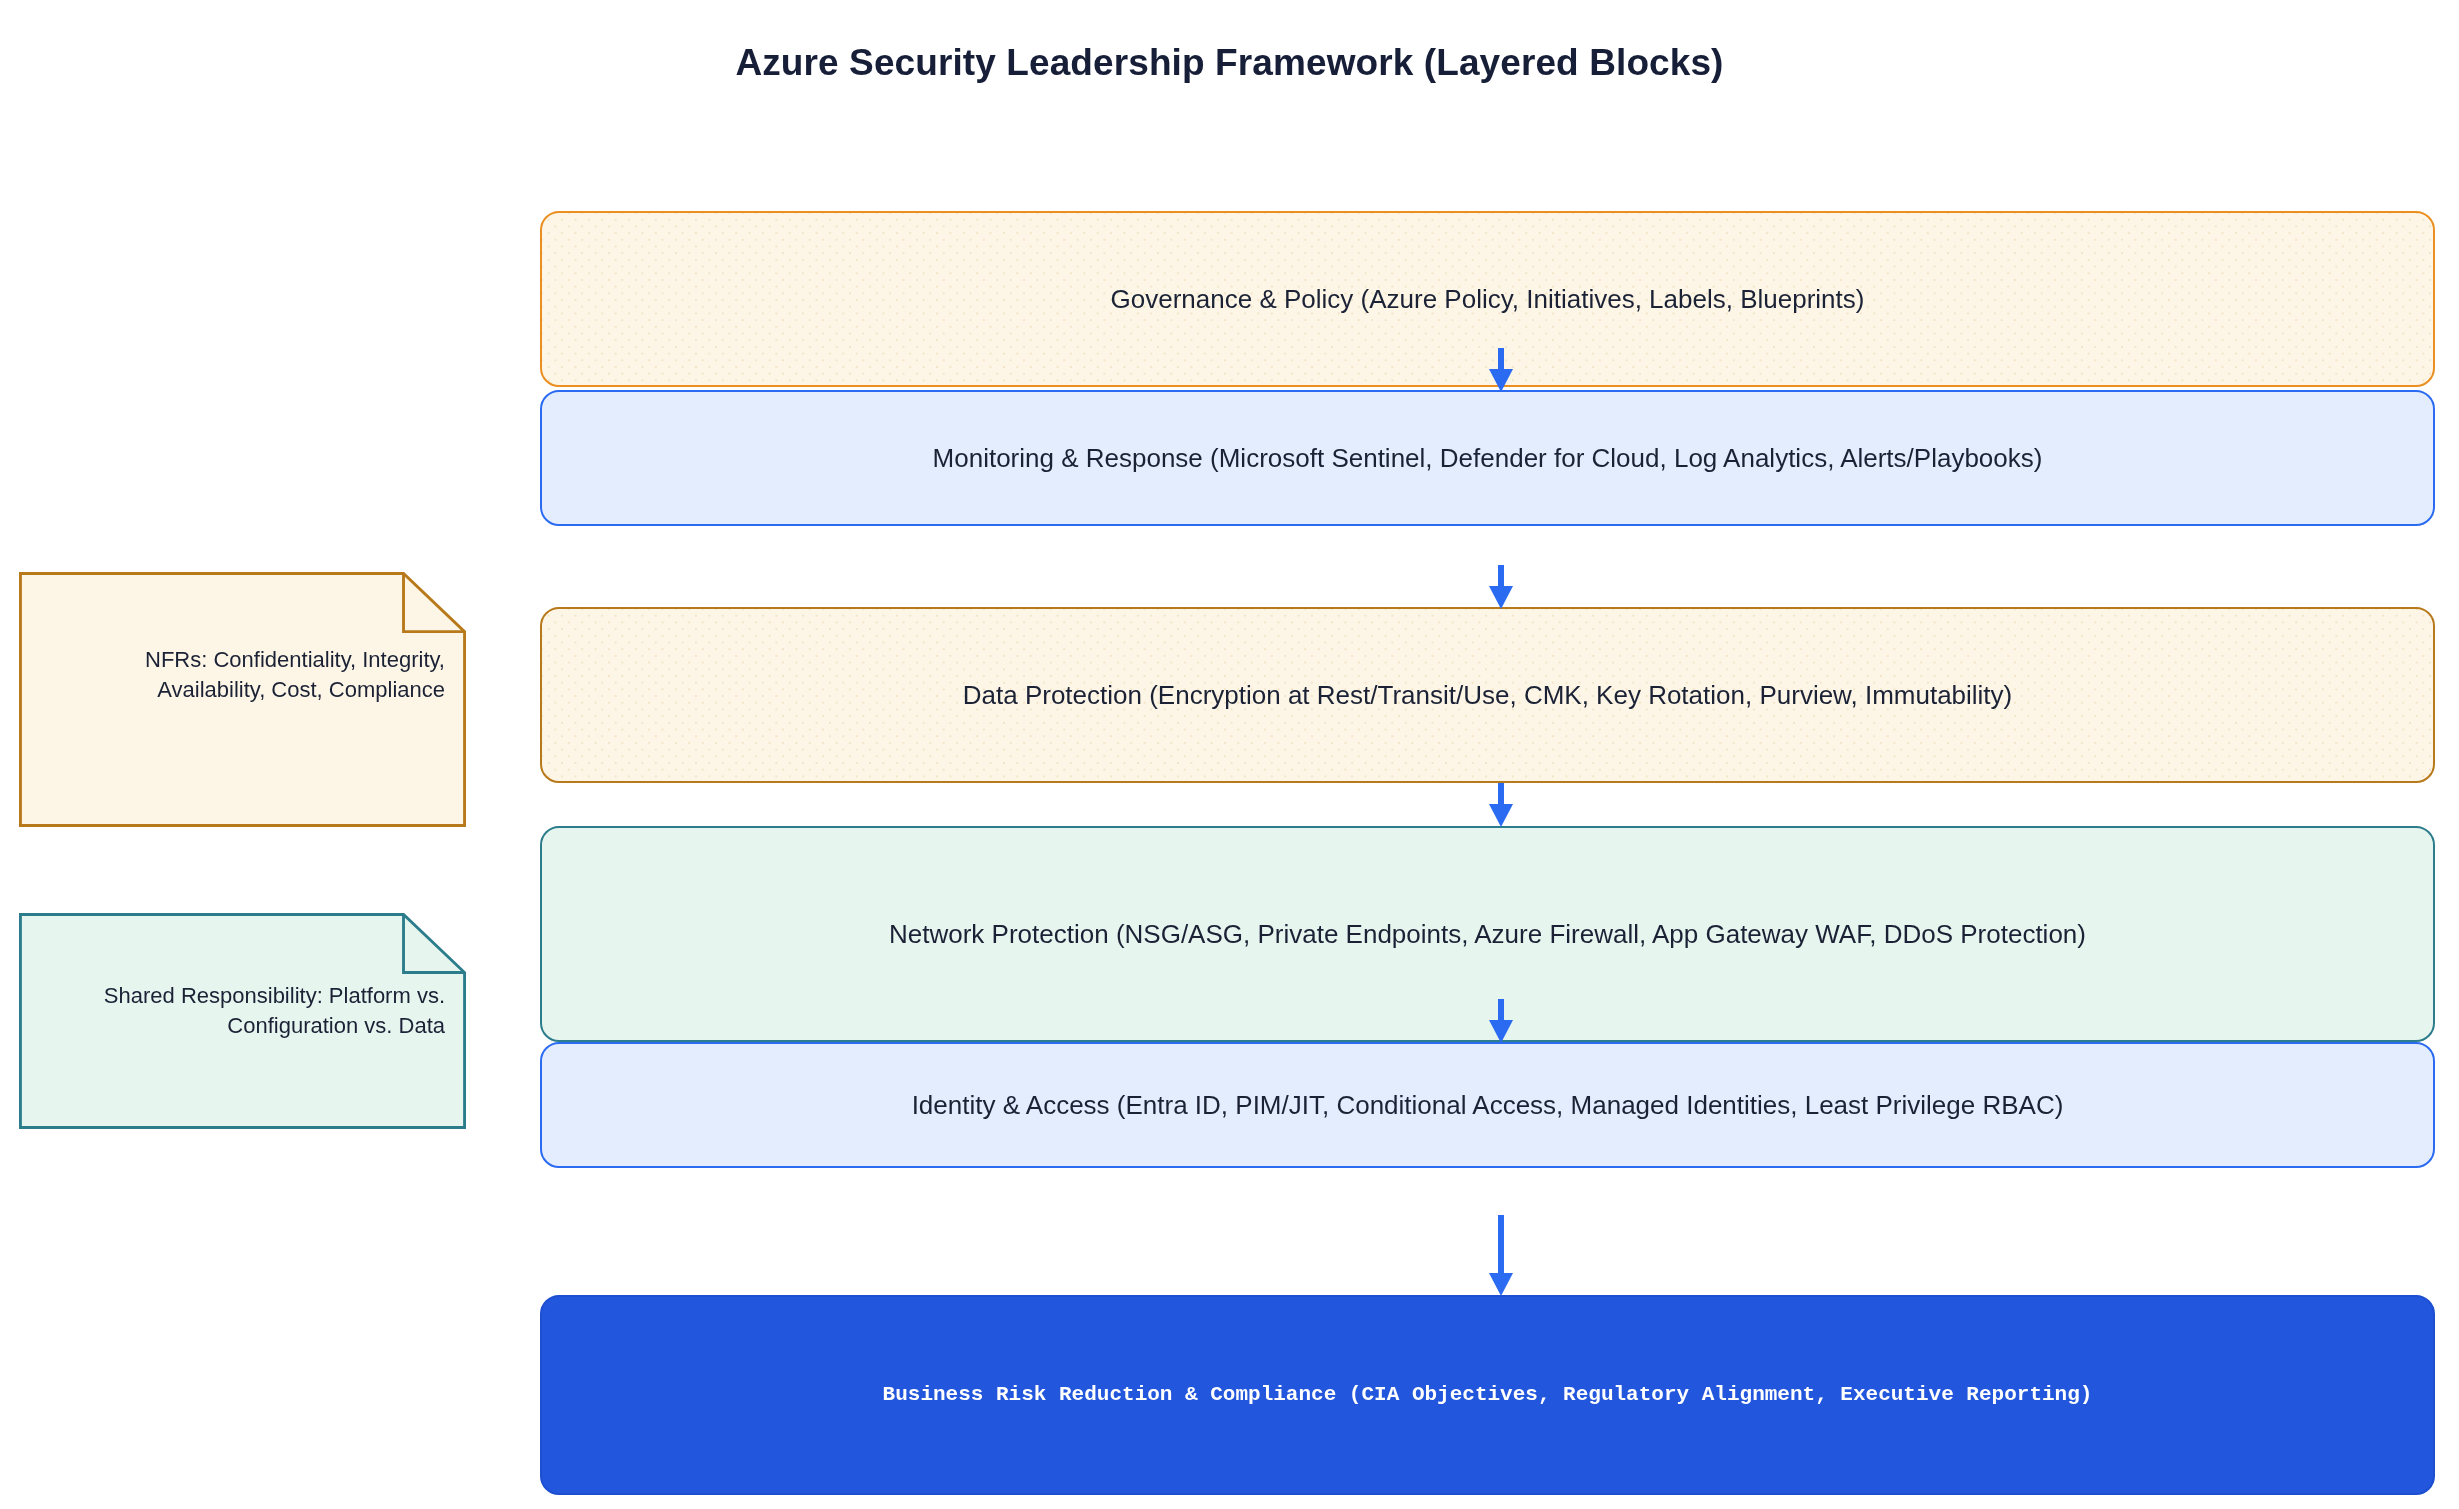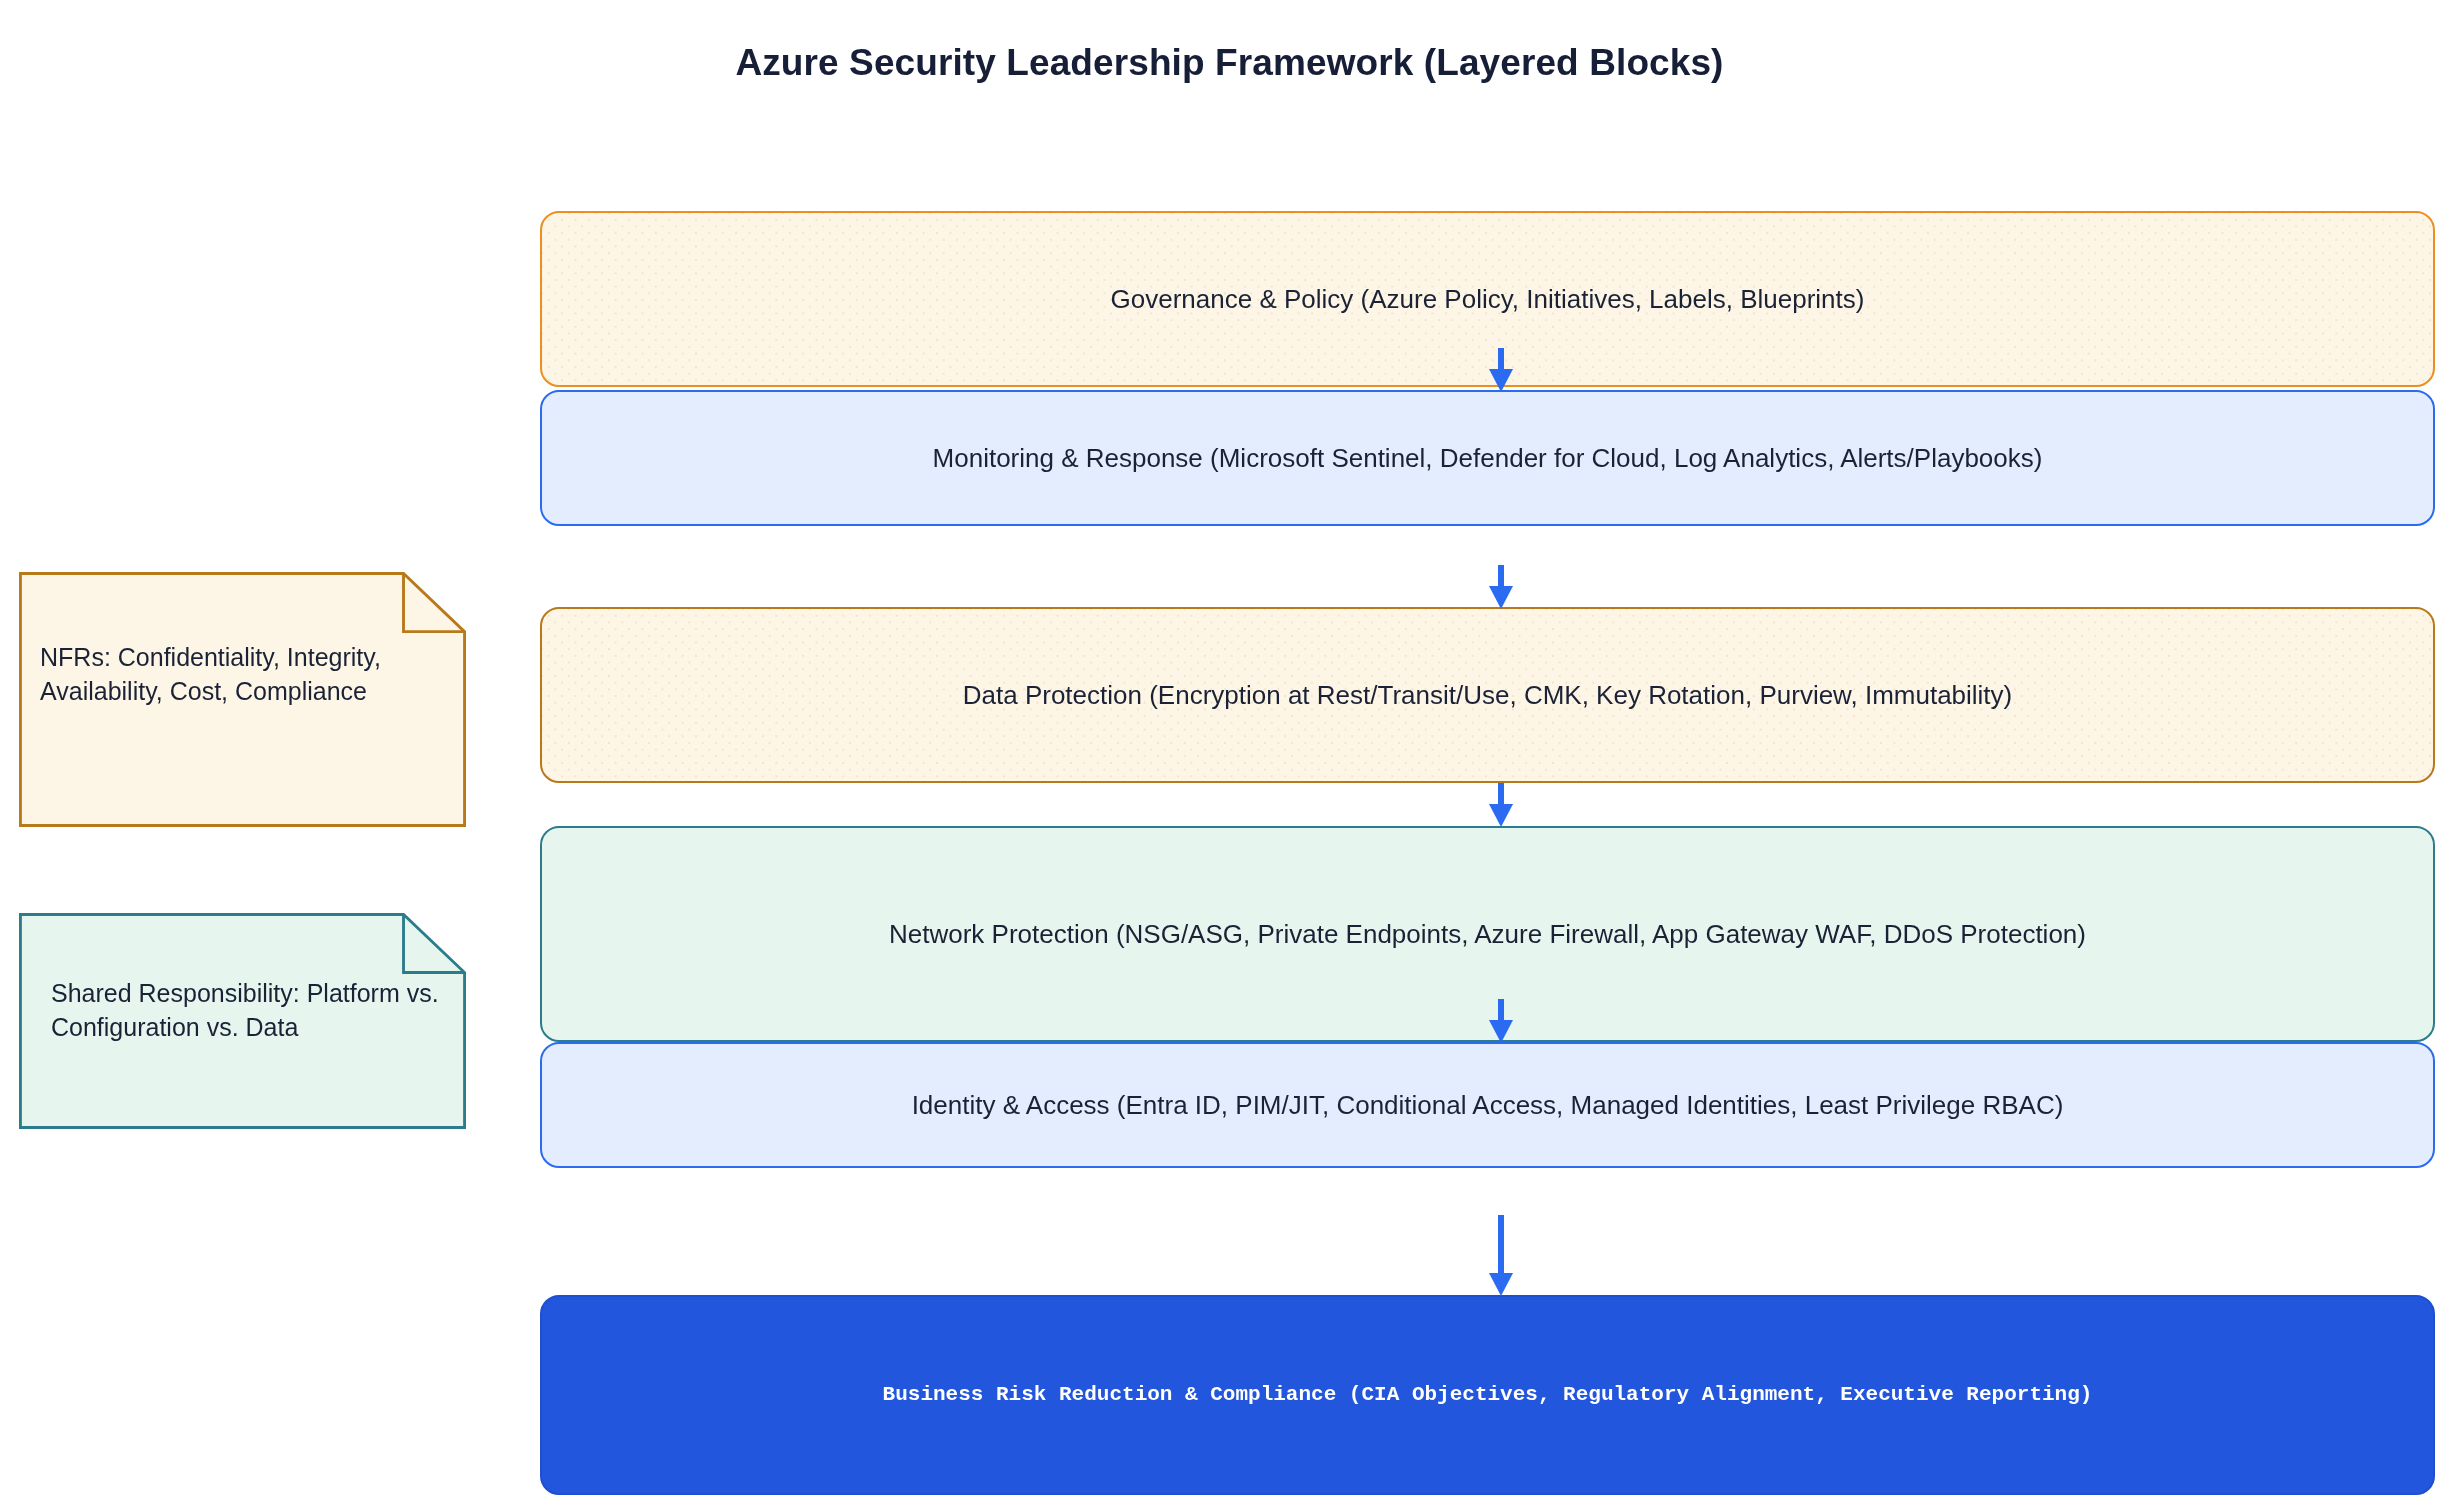--- a/index.html
+++ b/index.html
@@ -141,24 +141,24 @@
   }
   .note svg {
     position: absolute;
     left: 0; top: 0;
     width: 100%;
     height: 100%;
   }
   .note-label {
     position: relative;
     z-index: 2;
-    font-size: 25px;
+    font-size: 22px;
     line-height: 1.35;
     color: #1b2236;
-    text-align: left;
+    text-align: right;
     padding: 0 21px;
     width: 100%;
     box-sizing: border-box;
   }
   #note-0 { top: 572px;  height: 255px; }
   #note-0 .note-label { transform: translateY(-25px); }
   #note-1 { top: 913px;  height: 216px; }
   #note-1 .note-label { transform: translateY(-9.6px); padding-left: 32px; }
 </style>
 </head>

